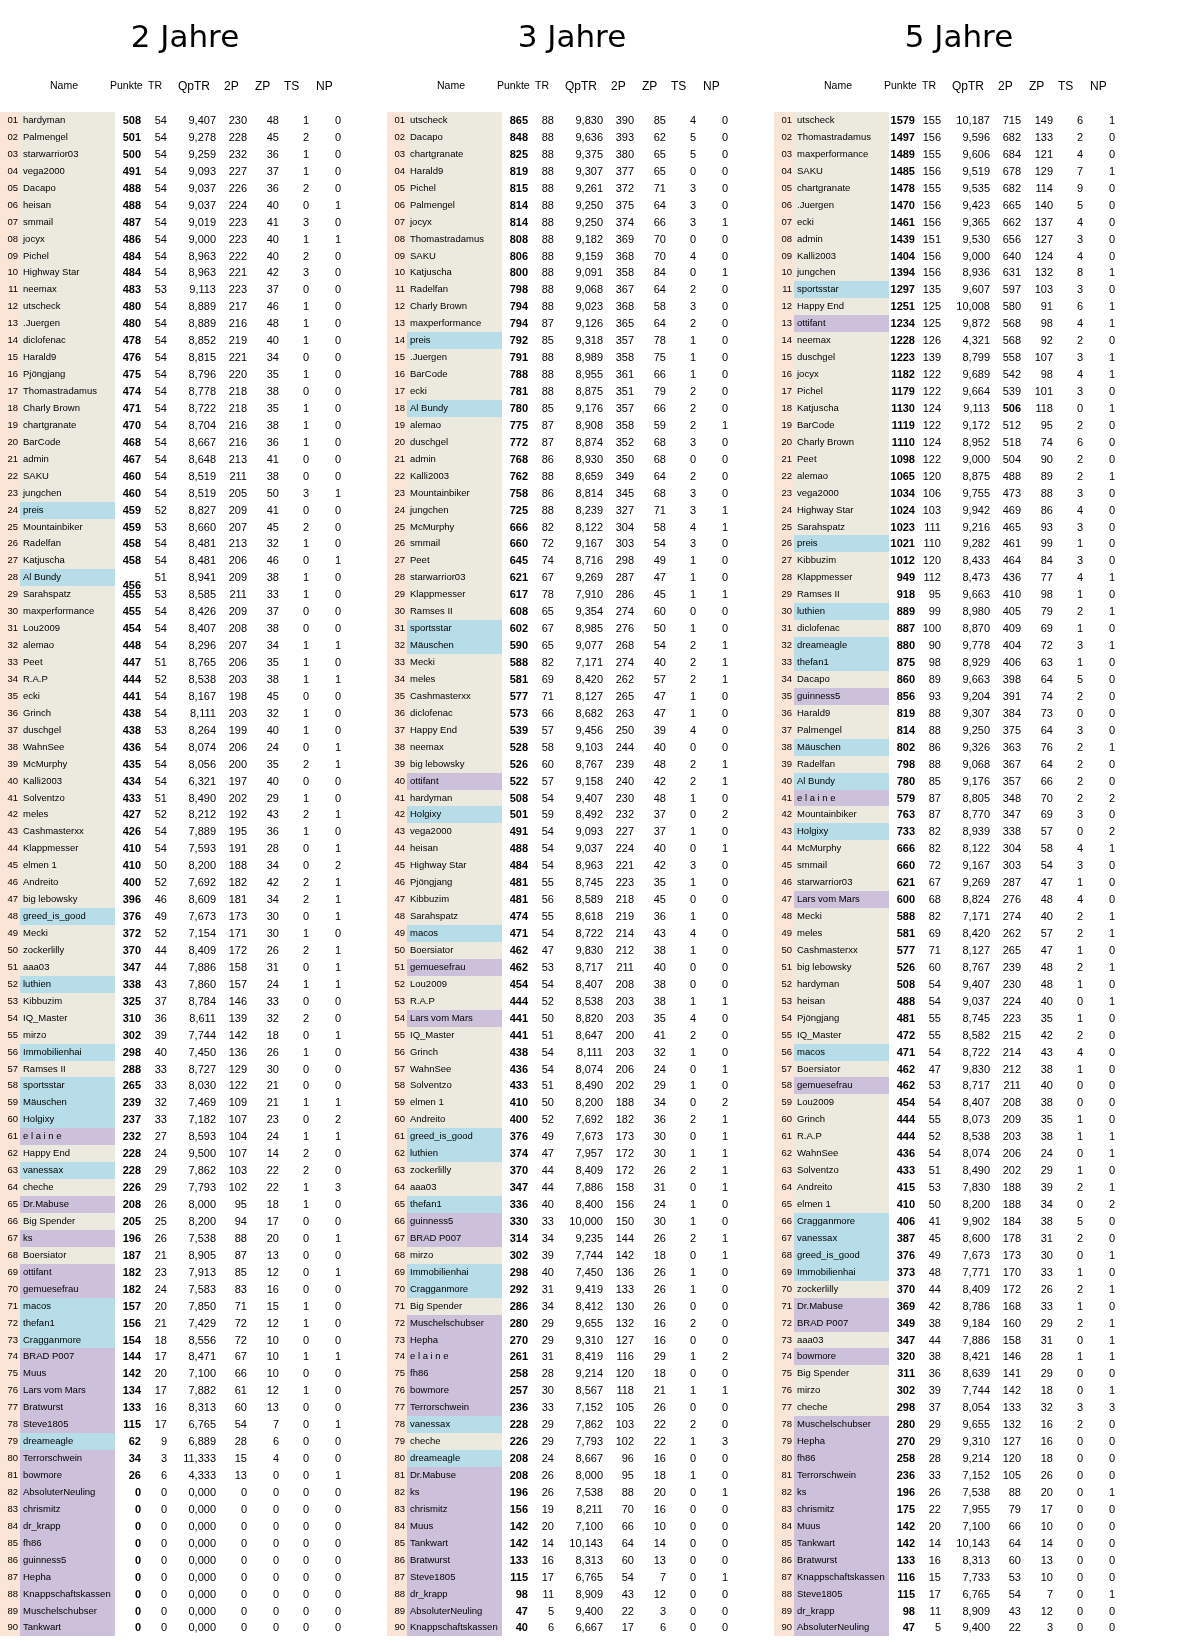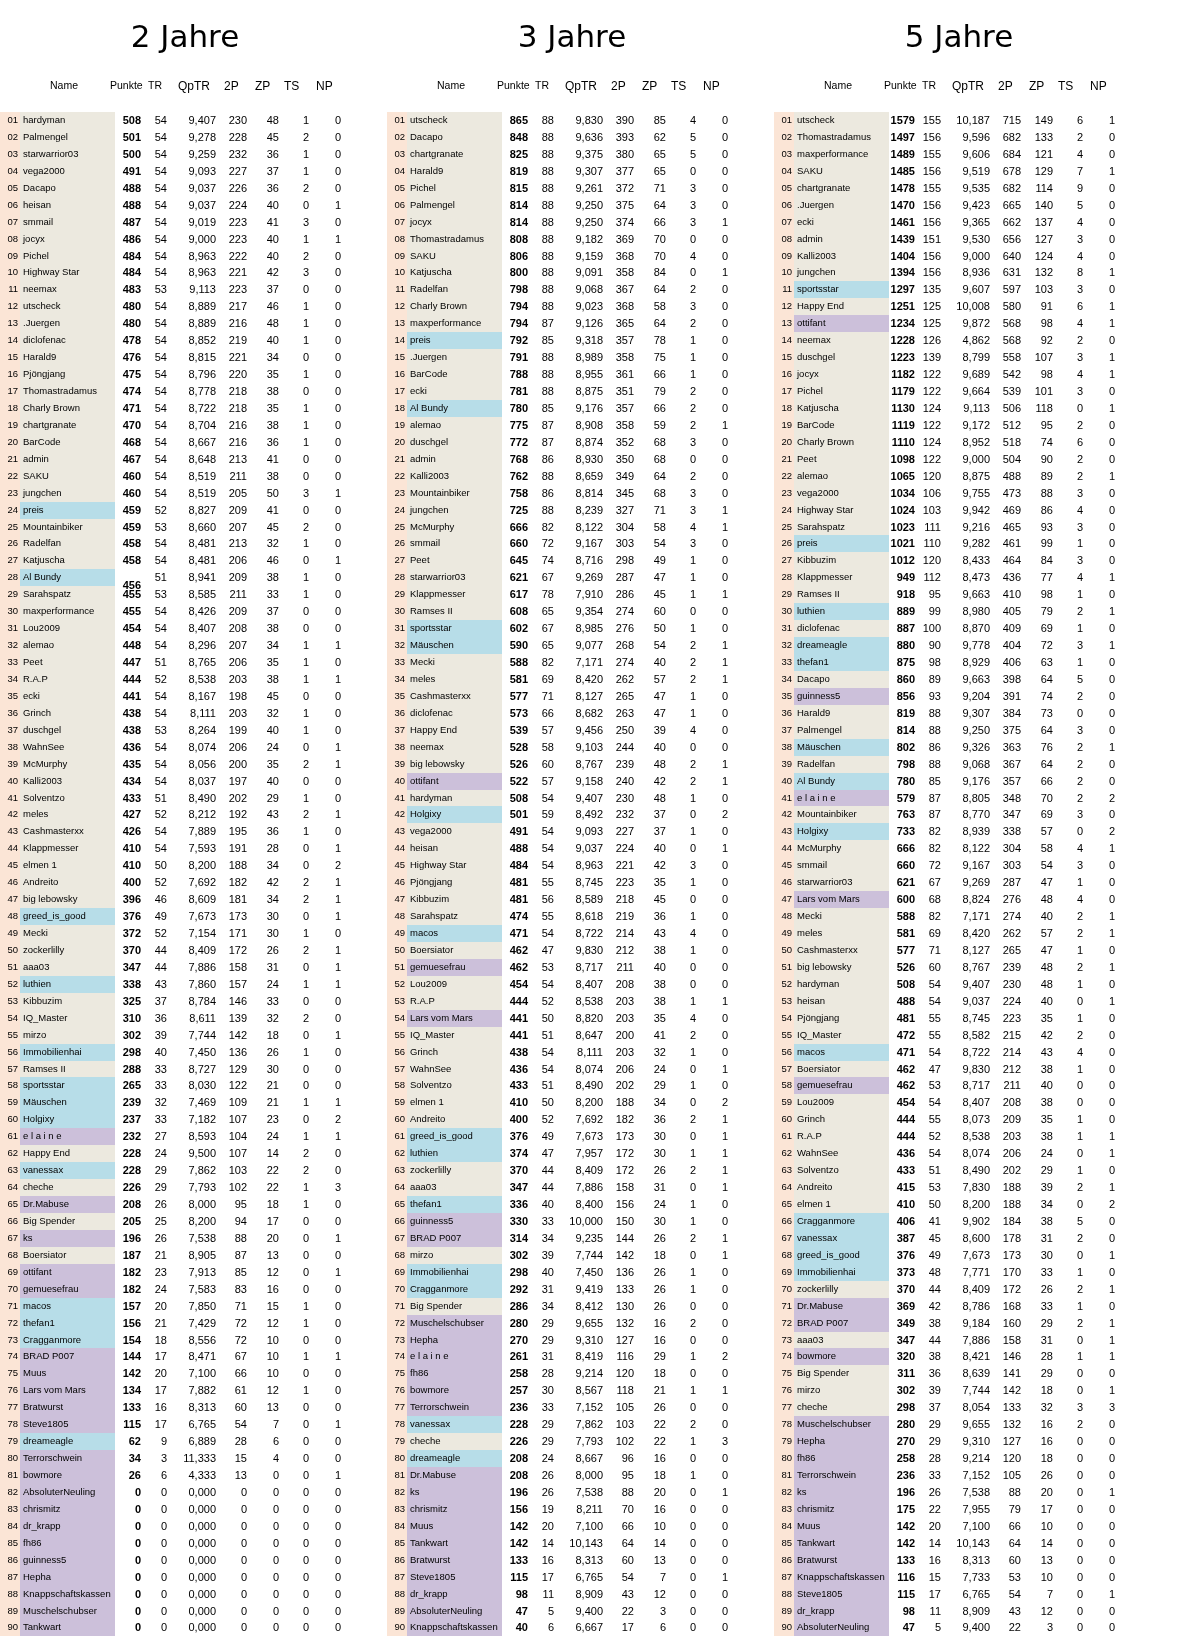--- a/index.html
+++ b/index.html
@@ -464,21 +464,21 @@
         <span class="cell" style="right: 143px;">200</span>
         <span class="cell" style="right: 111px;">35</span>
         <span class="cell" style="right: 81px;">2</span>
         <span class="cell" style="right: 49px;">1</span>
       </div>
       <div class="row">
         <span class="rank">40</span>
         <span class="name">Kalli2003</span>
         <span class="cell pts" style="right: 249px;">434</span>
         <span class="cell" style="right: 223px;">54</span>
-        <span class="cell" style="right: 174px;">8,037</span>
+        <span class="cell" style="right: 174px;">6,321</span>
         <span class="cell" style="right: 143px;">197</span>
         <span class="cell" style="right: 111px;">40</span>
         <span class="cell" style="right: 81px;">0</span>
         <span class="cell" style="right: 49px;">0</span>
       </div>
       <div class="row">
         <span class="rank">41</span>
         <span class="name">Solventzo</span>
         <span class="cell pts" style="right: 249px;">433</span>
         <span class="cell" style="right: 223px;">51</span>
@@ -2188,21 +2188,21 @@
         <span class="cell" style="right: 143px;">568</span>
         <span class="cell" style="right: 111px;">98</span>
         <span class="cell" style="right: 81px;">4</span>
         <span class="cell" style="right: 49px;">1</span>
       </div>
       <div class="row">
         <span class="rank">14</span>
         <span class="name">neemax</span>
         <span class="cell pts" style="right: 249px;">1228</span>
         <span class="cell" style="right: 223px;">126</span>
-        <span class="cell" style="right: 174px;">4,862</span>
+        <span class="cell" style="right: 174px;">4,321</span>
         <span class="cell" style="right: 143px;">568</span>
         <span class="cell" style="right: 111px;">92</span>
         <span class="cell" style="right: 81px;">2</span>
         <span class="cell" style="right: 49px;">0</span>
       </div>
       <div class="row">
         <span class="rank">15</span>
         <span class="name">duschgel</span>
         <span class="cell pts" style="right: 249px;">1223</span>
         <span class="cell" style="right: 223px;">139</span>
@@ -2233,21 +2233,21 @@
         <span class="cell" style="right: 111px;">101</span>
         <span class="cell" style="right: 81px;">3</span>
         <span class="cell" style="right: 49px;">0</span>
       </div>
       <div class="row">
         <span class="rank">18</span>
         <span class="name">Katjuscha</span>
         <span class="cell pts" style="right: 249px;">1130</span>
         <span class="cell" style="right: 223px;">124</span>
         <span class="cell" style="right: 174px;">9,113</span>
-        <span class="cell" style="right: 143px;">506</span>
+        <span class="cell" style="right: 143px; font-weight: bold;">506</span>
         <span class="cell" style="right: 111px;">118</span>
         <span class="cell" style="right: 81px;">0</span>
         <span class="cell" style="right: 49px;">1</span>
       </div>
       <div class="row">
         <span class="rank">19</span>
         <span class="name">BarCode</span>
         <span class="cell pts" style="right: 249px;">1119</span>
         <span class="cell" style="right: 223px;">122</span>
         <span class="cell" style="right: 174px;">9,172</span>

